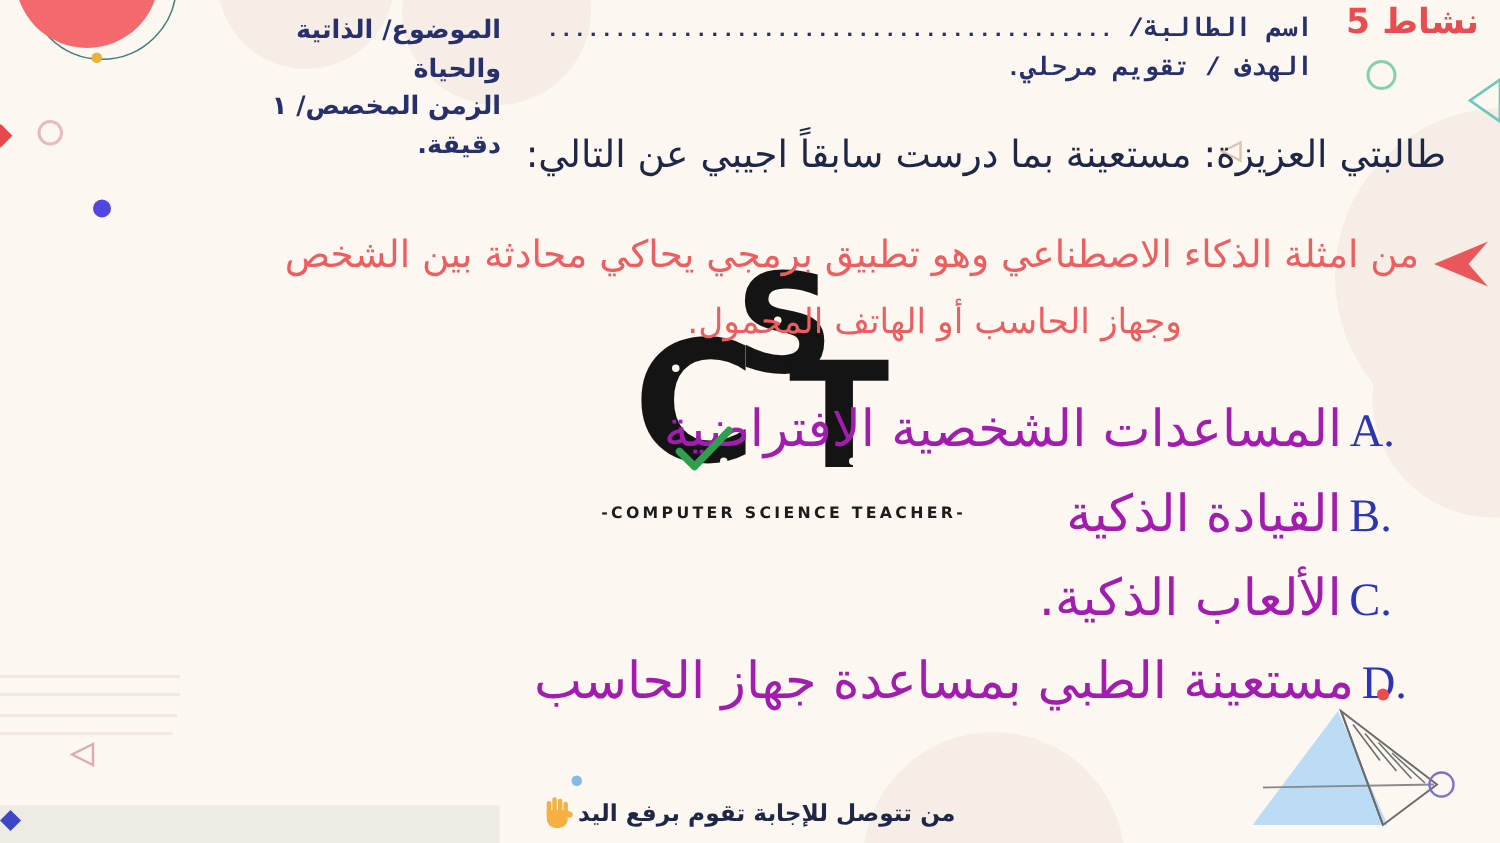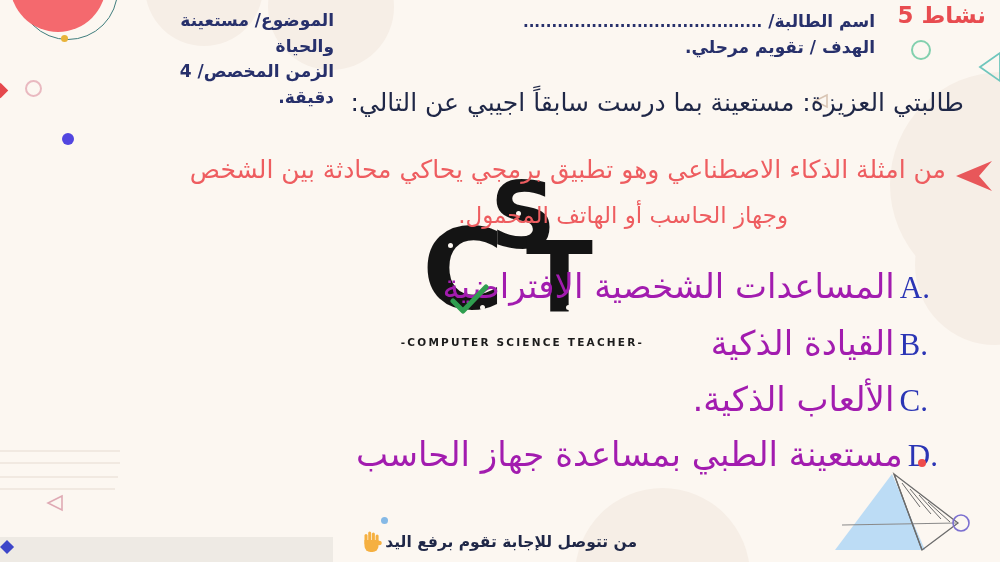--- a/index.html
+++ b/index.html
@@ -16,21 +16,21 @@
     border:1px solid #3f7d7d;z-index:0;}
   .dot{position:absolute;border-radius:50%;z-index:1;}
   .ring{position:absolute;border-radius:50%;background:transparent;z-index:1;}
   .diamond{position:absolute;transform:rotate(45deg);z-index:1;}
   .stripe{position:absolute;left:0;height:2px;background:#f1e9e1;z-index:0;}
   .band{position:absolute;left:0;top:537px;width:333px;height:25px;background:#eeeae4;z-index:1;}
   
   .activity-badge{position:absolute;top:2px;right:14px;direction:rtl;
     color:#e84c50;font-size:23px;font-weight:bold;z-index:2;}
   .hdr-right{position:absolute;top:8px;right:125px;direction:rtl;
-    color:#27306b;font-size:17px;font-weight:bold;line-height:1.55;z-index:2;}
+    color:#27306b;font-size:17px;font-weight:bold;line-height:1.55;z-index:2;font-family:Liberation Mono, monospace;}
   .hdr-right .dots{font-size:15px;letter-spacing:1px;color:#27306b;font-weight:bold;}
   .hdr-left{position:absolute;top:8px;left:138px;width:196px;direction:rtl;text-align:right;
     color:#27306b;font-size:17px;font-weight:bold;line-height:1.5;z-index:2;}
   
   .instruction{position:absolute;top:88px;right:36px;direction:rtl;
     color:#1f2747;font-size:25px;font-weight:500;z-index:3;}
   .q-line1{position:absolute;top:155px;right:54px;direction:rtl;
     color:#ee5d60;font-size:25px;z-index:3;}
   .q-line2{position:absolute;top:202px;right:212px;direction:rtl;
     color:#ee5d60;font-size:23px;z-index:3;}
@@ -121,24 +121,24 @@
     <span>اسم الطالبة/</span>
     <span class="dots">..........................................</span>
   </div>
   <div>
     <span>الهدف / تقويم مرحلي.</span>
   </div>
 </div>
 
 <div class="hdr-left">
   <div>
-    <span>الموضوع/ مستعينة والحياة</span>
+    <span>الموضوع/ الذاتية والحياة</span>
   </div>
   <div>
-    <span>الزمن المخصص/ 4 دقيقة.</span>
+    <span>الزمن المخصص/ ١ دقيقة.</span>
   </div>
 </div>
 
 <div class="instruction">طالبتي العزيزة: مستعينة بما درست سابقاً اجيبي عن التالي:</div>
 
 <svg class="arrow-bullet" width="40" height="32" viewBox="0 0 40 32">
   <polygon points="38,1 2,16 38,31 25,16" fill="#e8575a"></polygon>
 </svg>
 <div class="q-line1">من امثلة الذكاء الاصطناعي وهو تطبيق برمجي يحاكي محادثة بين الشخص</div>
 <div class="q-line2">وجهاز الحاسب أو الهاتف المحمول.</div>

